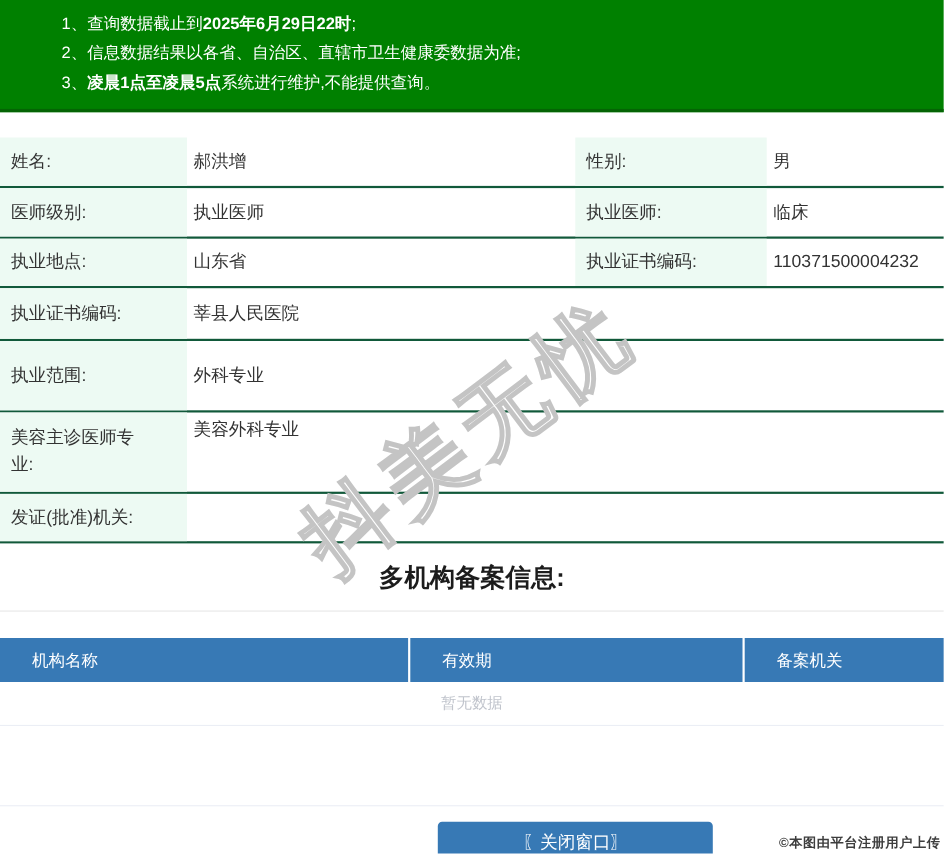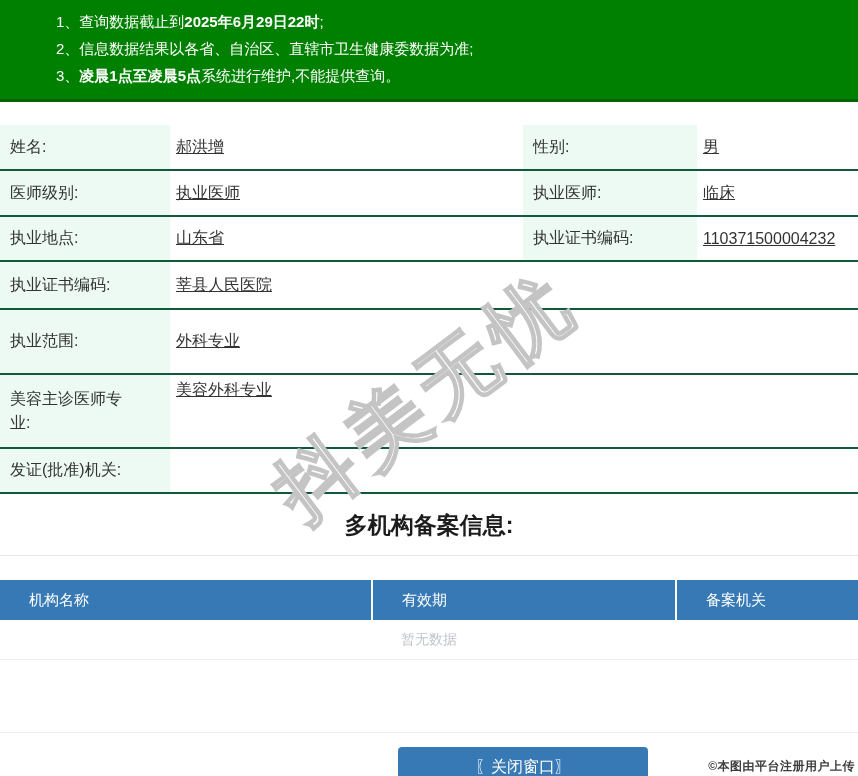--- a/index.html
+++ b/index.html
@@ -19,21 +19,21 @@
   
   .info-table { margin-top:23px; font-size:16px; }
   .info-row {
     display:flex; align-items:stretch;
     border-bottom:2px solid #11593a;
   }
   .cell-label {
     width:170px; flex:0 0 170px; background:#edfaf3;
     display:flex; align-items:center; padding:0 18px 0 10px;
   }
-  .cell-value { display:flex; align-items:center; padding-left:6px;text-decoration:underline; }
+  .cell-value { display:flex; align-items:center; padding-left:6px; }
   .v-first  { width:353px; flex:0 0 353px; }
   .l-second { width:174px; flex:0 0 174px; background:#edfaf3;
               display:flex; align-items:center; padding-left:10px; }
   .v-second { flex:1; }
   .v-wide   { flex:1; }
   .row-h46 { height:46px; } .row-h50 { height:46px; } .row-h45 { height:45px; }
   .row-h48 { height:48px; } .row-h49 { height:65px; }
   .row-tall { height:74px; }
   .row-tall .cell-label { padding-right:42px; line-height:24px; }
   .row-tall .cell-value { align-items:flex-start; padding-top:5px; }

